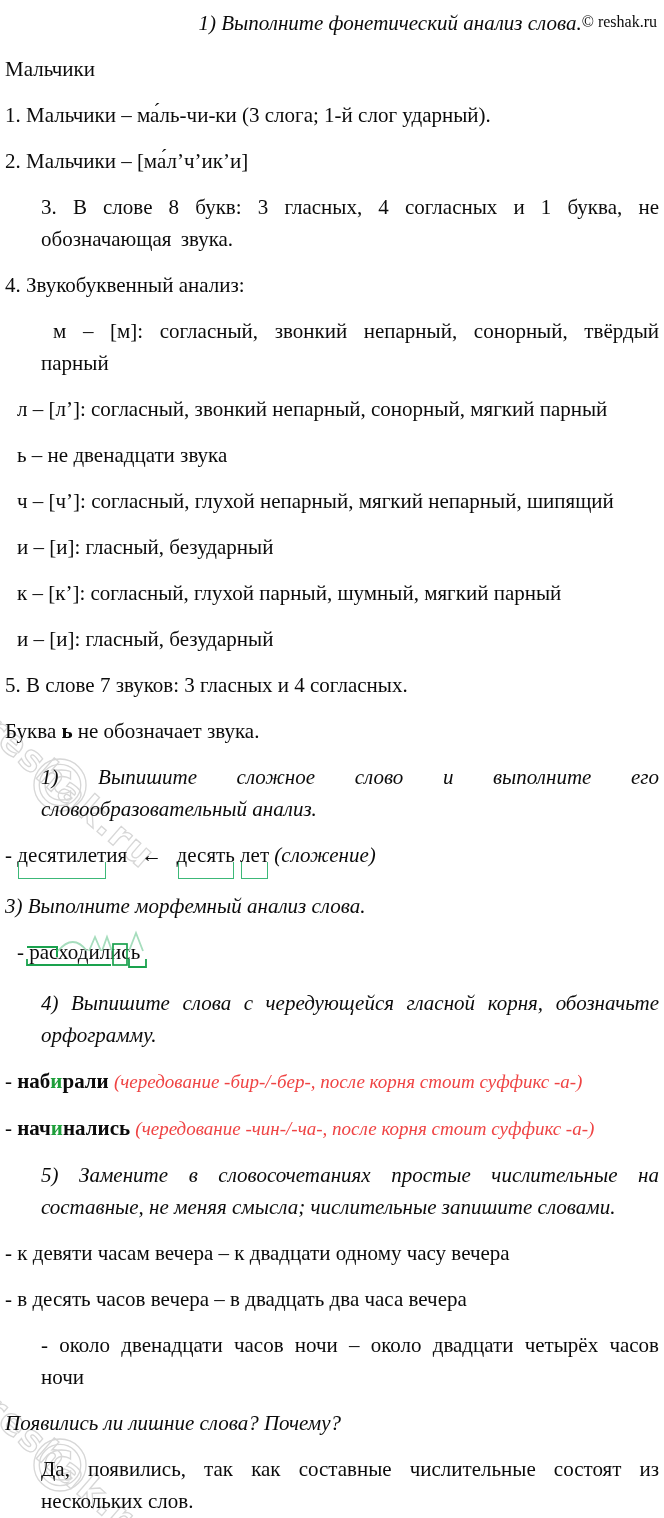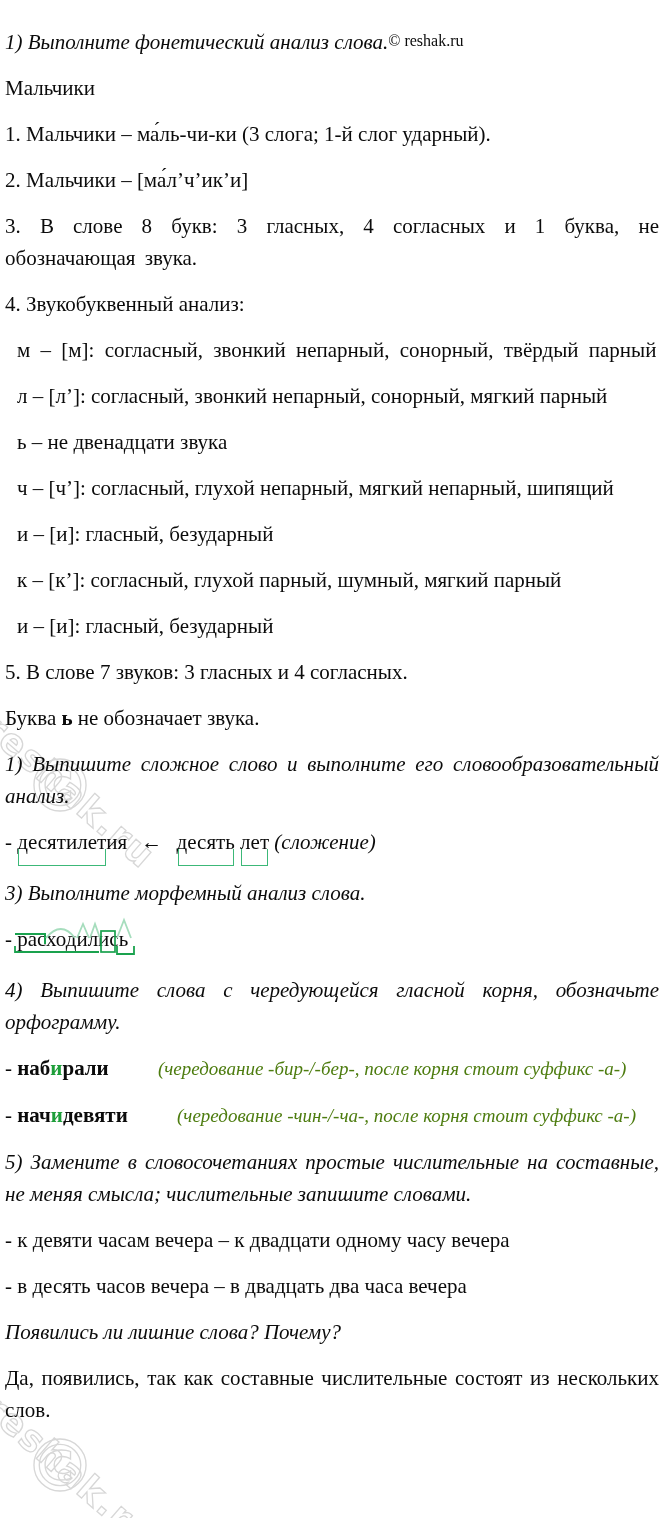--- a/index.html
+++ b/index.html
@@ -2,39 +2,39 @@
 <html lang="ru"><head>
 <meta charset="utf-8">
 <style>
   html,body{margin:0;padding:0;background:#fff;}
   body{width:664px;height:1518px;overflow:hidden;position:relative;
        font-family:"Liberation Serif","DejaVu Serif",serif;color:#0b0b0b;}
   .page{position:relative;width:664px;height:1518px;box-sizing:border-box;padding:7px 5px 0 5px;}
   .content{position:relative;z-index:1;}
   p{margin:0 0 14px;font-size:21px;line-height:32px;}
   .it{font-style:italic;}
-  .just{text-align:justify;}
+  .just{text-align:justify;margin-left:36px;}
   .snd{text-indent:12px;}
   .ws5{word-spacing:5px;}
   .ws4{word-spacing:4px;}
   .ws3{word-spacing:3px;}
   .b{font-weight:bold;}
-  .head-row{display:flex;justify-content:flex-start;align-items:flex-start;margin-bottom:14px;margin-top:19px;}
+  .head-row{display:flex;justify-content:flex-end;align-items:flex-start;margin-bottom:14px;}
   .head-row .title{font-size:21px;line-height:32px;font-style:italic;}
   .credit{font-size:16px;line-height:30px;white-space:nowrap;padding-right:2px;}
   .gl{color:#1e9e3a;font-weight:bold;}
   .note-it{font-style:italic;margin-top:44px;}
-  .olive{color:#4d7c0f;font-size:19px;font-style:italic;margin-left:44px;}
+  .olive{color:#ef4444;font-size:19px;font-style:italic;}
   .arrow{margin:0 9px;}
   .stem{position:relative;display:inline-block;}
   .br{position:absolute;left:1px;right:1px;bottom:-8px;height:16px;
       border:1.7px solid #3cb878;border-top:none;pointer-events:none;}
   .br.part{right:19%;}
   .wline{margin-bottom:19px;}
-  .morphline{margin:6px 0 19px;}
+  .morphline{margin:6px 12px 19px;}
   .mword{position:relative;display:inline-block;}
   .marks{position:absolute;left:-4px;top:-17px;pointer-events:none;overflow:visible;}
   .wm{position:absolute;left:0;width:210px;height:170px;pointer-events:none;z-index:0;}
   .wm-mid{top:698px;}
   .wm-bottom{top:1378px;}
   .wm-text{position:absolute;top:8px;left:3px;transform:rotate(41deg);transform-origin:0 0;
            font-family:"DejaVu Sans","Liberation Sans",sans-serif;font-weight:bold;font-size:36px;
            letter-spacing:2px;white-space:nowrap;color:transparent;-webkit-text-stroke:1.3px #d7d7d7;}
   .wm-c{position:absolute;top:46px;left:24px;
         font-family:"DejaVu Sans","Liberation Sans",sans-serif;font-weight:bold;font-size:72px;
@@ -109,26 +109,27 @@
     <p class="it just">4) Выпишите слова с чередующейся гласной корня, обозначьте орфограмму.</p>
 
     <p>
       <span>-</span>
       <span class="b"><span>наб</span><span class="gl">и</span><span>рали</span></span>
       <span class="olive">(чередование -бир-/-бер-, после корня стоит суффикс -а-)</span>
     </p>
 
     <p>
       <span>-</span>
-      <span class="b"><span>нач</span><span class="gl">и</span><span>девяти</span></span>
+      <span class="b"><span>нач</span><span class="gl">и</span><span>нались</span></span>
       <span class="olive">(чередование -чин-/-ча-, после корня стоит суффикс -а-)</span>
     </p>
 
     <p class="it just">5) Замените в словосочетаниях простые числительные на составные, не меняя смысла; числительные запишите словами.</p>
 
     <p>- к девяти часам вечера – к двадцати одному часу вечера</p>
     <p>- в десять часов вечера – в двадцать два часа вечера</p>
+    <p class="just ws3">- около двенадцати часов ночи – около двадцати четырёх часов ночи</p>
 
     <p class="it">Появились ли лишние слова? Почему?</p>
     <p class="just ans">Да, появились, так как составные числительные состоят из нескольких слов.</p>
 
   </div>
 </div>
 
 </body></html>

